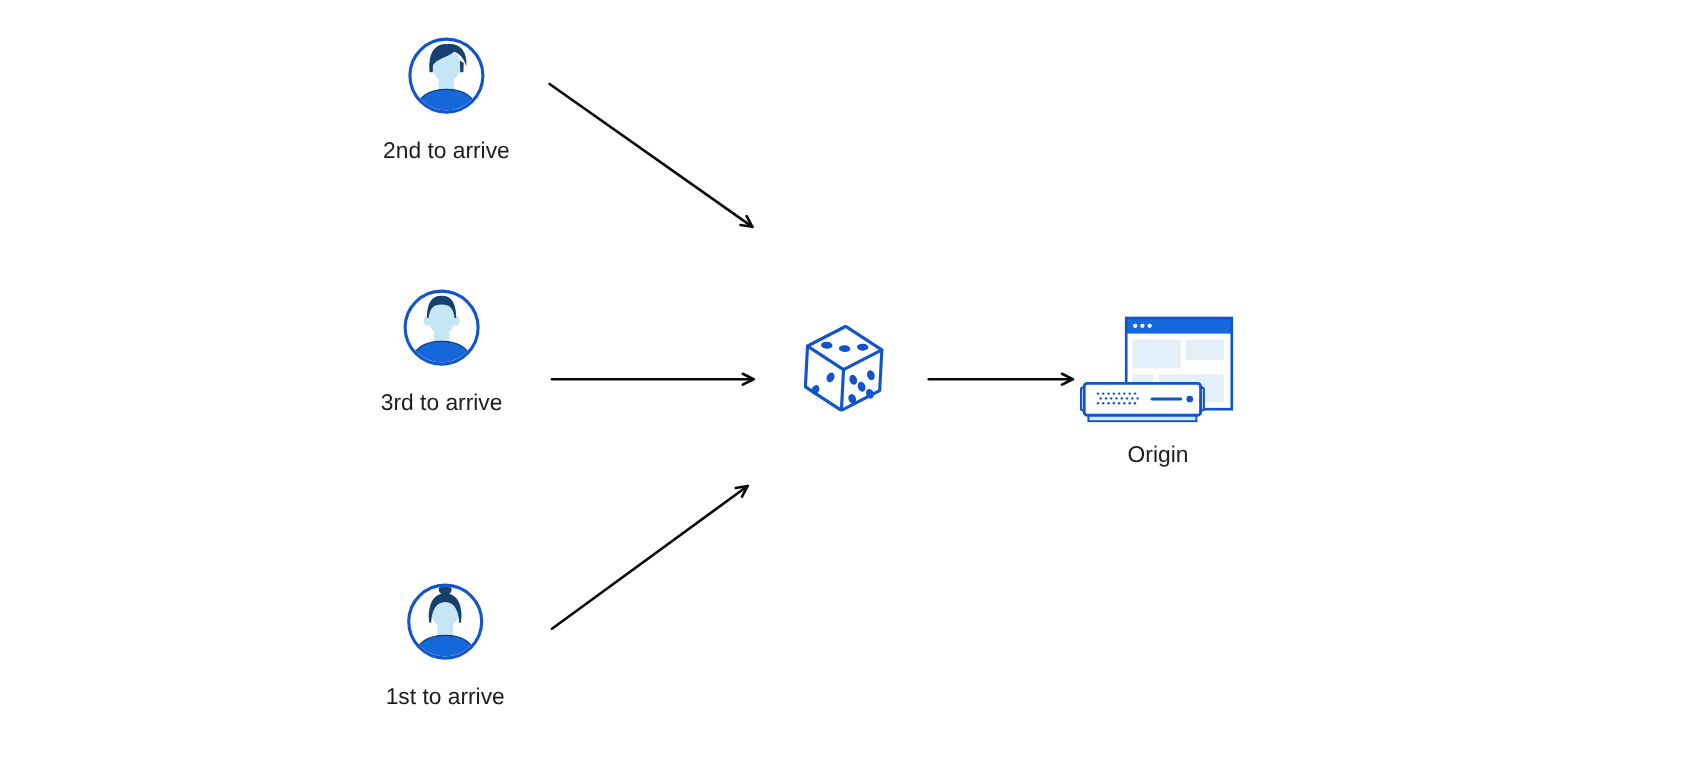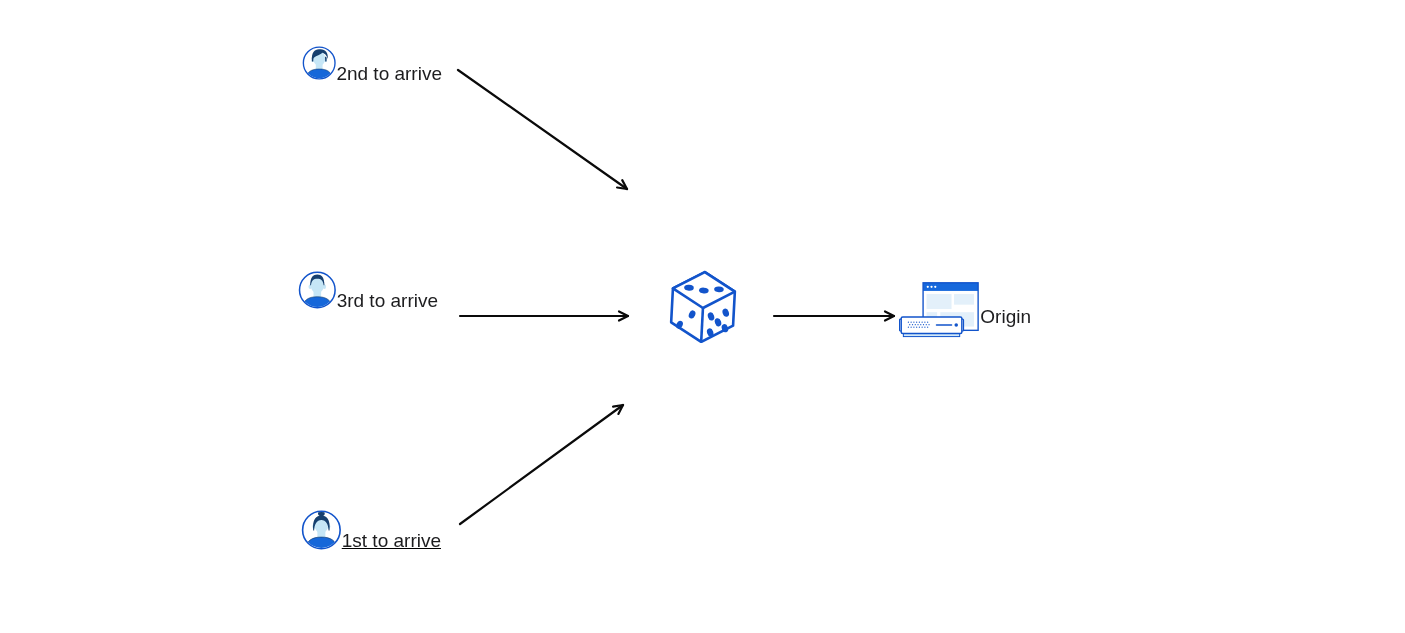--- a/index.html
+++ b/index.html
@@ -18,21 +18,21 @@
   html,body{width:1405px;height:633px;}
   body{
     background:var(--background);
     font-family:"Liberation Sans", sans-serif;
     position:relative;
     overflow:hidden;
   }
   .canvas{position:absolute;inset:0;}
   .arrow-layer{position:absolute;left:0;top:0;z-index:1;pointer-events:none;}
   .arrow-line{stroke:var(--arrow-color);stroke-width:2.2;fill:none;stroke-linecap:round;stroke-linejoin:round;}
-  .node{position:absolute;display:flex;flex-direction:row;align-items:center;z-index:2;}
+  .node{position:absolute;display:flex;flex-direction:column;align-items:center;z-index:2;}
   .node-label{
     margin-top:21px;
     font-size:19px;
     line-height:1;
     color:var(--label-color);
     white-space:nowrap;
     text-align:center;
   }
   .origin-label{margin-top:8px;}
   .avatar{width:66px;height:66px;display:block;}
@@ -82,41 +82,41 @@
         <path class="shirt" d="M7,66 C8,50 18,44.5 33,44.5 C48,44.5 58,50 59,66 Z"></path>
         <path class="f-face" d="M33,11.5 C41,11.5 44.5,17 44.3,25 C44.1,32.5 39.5,38.5 33,38.5 C26.5,38.5 21.9,32.5 21.7,25 C21.5,17 25,11.5 33,11.5 Z"></path>
         <path class="f-hair" d="M19.3,28 C17.5,12.5 25,6 34,6.8 C44,5.8 50.8,12.5 49.6,25.5 C47.5,17.5 43,14.2 39.3,13.2 C35.8,17 27,18.6 23.3,22.6 C21.3,24.7 20,26.4 19.3,28 Z"></path>
         <path class="f-hair" d="M18.8,23 L22,20.5 L21.6,30 L19,30 Z"></path>
         <path class="f-hair" d="M44.2,20.5 L47.4,22.5 L47,30 L44.6,30 Z"></path>
       </g>
     </svg>
     <div class="node-label">2nd to arrive</div>
   </div>
 
-  <div class="node" style="left:298px;top:257px;width:140px;">
+  <div class="node" style="left:298px;top:240px;width:140px;">
     <svg class="avatar" viewBox="0 0 66 66">
       <defs>
           <clipPath id="clipB">
             <circle cx="33" cy="33" r="29"></circle>
           </clipPath>
         </defs>
       <circle class="ring" cx="33" cy="33" r="30.4"></circle>
       <g clip-path="url(#clipB)">
         <ellipse class="f-face" cx="20.8" cy="27.5" rx="2.8" ry="3.9"></ellipse>
         <ellipse class="f-face" cx="45.2" cy="27.5" rx="2.8" ry="3.9"></ellipse>
         <rect class="f-face" x="26.5" y="29" width="13" height="18"></rect>
         <path class="shirt" d="M7,66 C8,50 18,44.5 33,44.5 C48,44.5 58,50 59,66 Z"></path>
         <path class="f-face" d="M33,11.5 C41,11.5 44.5,17 44.3,25 C44.1,32.5 39.5,38.5 33,38.5 C26.5,38.5 21.9,32.5 21.7,25 C21.5,17 25,11.5 33,11.5 Z"></path>
         <path class="f-hair" d="M20.8,25 C20.8,11 26,6.5 33,6.5 C40,6.5 45.2,11 45.2,25 L43.8,25 C42.8,16.5 39.5,13.8 33,13.8 C26.5,13.8 23.2,16.5 22.2,25 Z"></path>
       </g>
     </svg>
     <div class="node-label">3rd to arrive</div>
   </div>
 
-  <div class="node" style="left:301px;top:497px;width:140px;text-decoration:underline;">
+  <div class="node" style="left:301px;top:485px;width:140px;">
     <svg class="avatar" viewBox="0 0 66 66">
       <defs>
           <clipPath id="clipC">
             <circle cx="33" cy="33" r="29"></circle>
           </clipPath>
         </defs>
       <circle class="ring" cx="33" cy="33" r="30.4"></circle>
       <g clip-path="url(#clipC)">
         <ellipse class="f-hair" cx="33" cy="6.2" rx="5.4" ry="4.4"></ellipse>
         <ellipse class="f-face" cx="21" cy="27.5" rx="2.6" ry="3.7"></ellipse>

